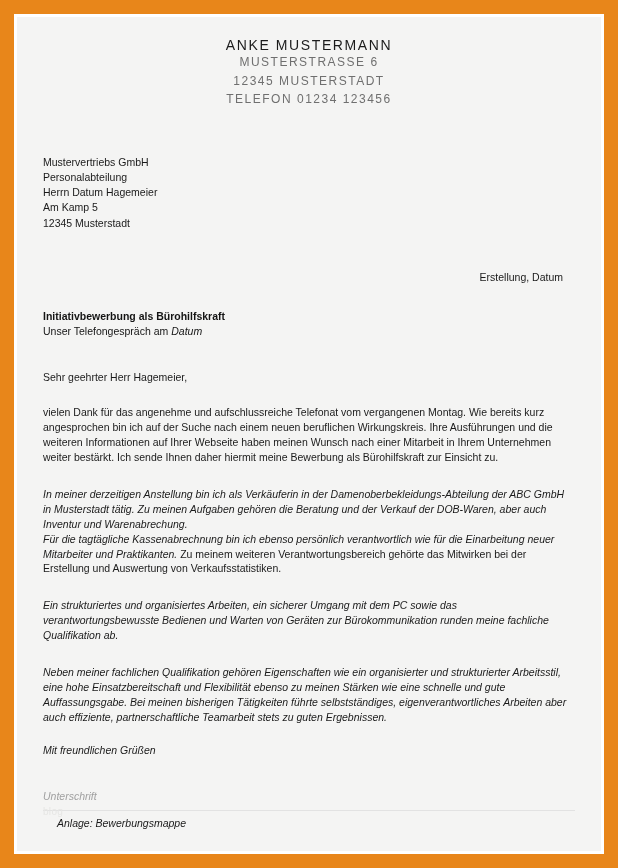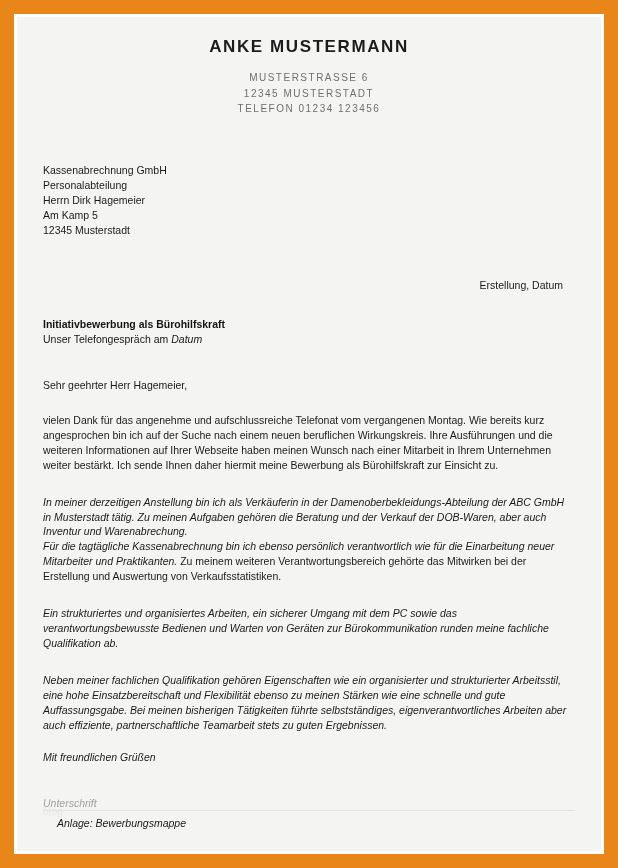--- a/index.html
+++ b/index.html
@@ -34,31 +34,30 @@
     height: 100%;
     padding: 14px 26px 0 26px;
   }
 
   
   .letterhead {
     text-align: center;
     margin-top: 6px;
   }
   .sender-name {
-    font-size: 17px;
-    font-weight: bold;
+    font-size: 14px;
+    font-weight: normal;
     color: #1c1c1c;
     font-variant: small-caps;
     text-transform: uppercase;
     letter-spacing: 1.6px;
   }
   .sender-lines {
-    margin-top: 13px;
     color: #6f6f6f;
-    font-size: 10px;
+    font-size: 12px;
     letter-spacing: 1.5px;
     text-transform: uppercase;
     line-height: 1.55;
   }
 
   
   .recipient {
     margin-top: 46px;
     font-size: 10.5px;
     line-height: 1.45;
@@ -154,23 +153,23 @@
       <div class="letterhead">
         <div class="sender-name">Anke Mustermann</div>
         <div class="sender-lines">
           <div>Musterstrasse 6</div>
           <div>12345 Musterstadt</div>
           <div>Telefon 01234 123456</div>
         </div>
       </div>
 
       <div class="recipient">
-        <div>Kassenabrechnung GmbH</div>
+        <div>Mustervertriebs GmbH</div>
         <div>Personalabteilung</div>
-        <div>Herrn Dirk Hagemeier</div>
+        <div>Herrn Datum Hagemeier</div>
         <div>Am Kamp 5</div>
         <div>12345 Musterstadt</div>
       </div>
 
       <div class="date-line">Erstellung, Datum</div>
 
       <div class="subject-block">
         <div class="subject-main">Initiativbewerbung als Bürohilfskraft</div>
         <div class="subject-sub"><span>Unser Telefongespräch am </span><span class="em">Datum</span></div>
       </div>

